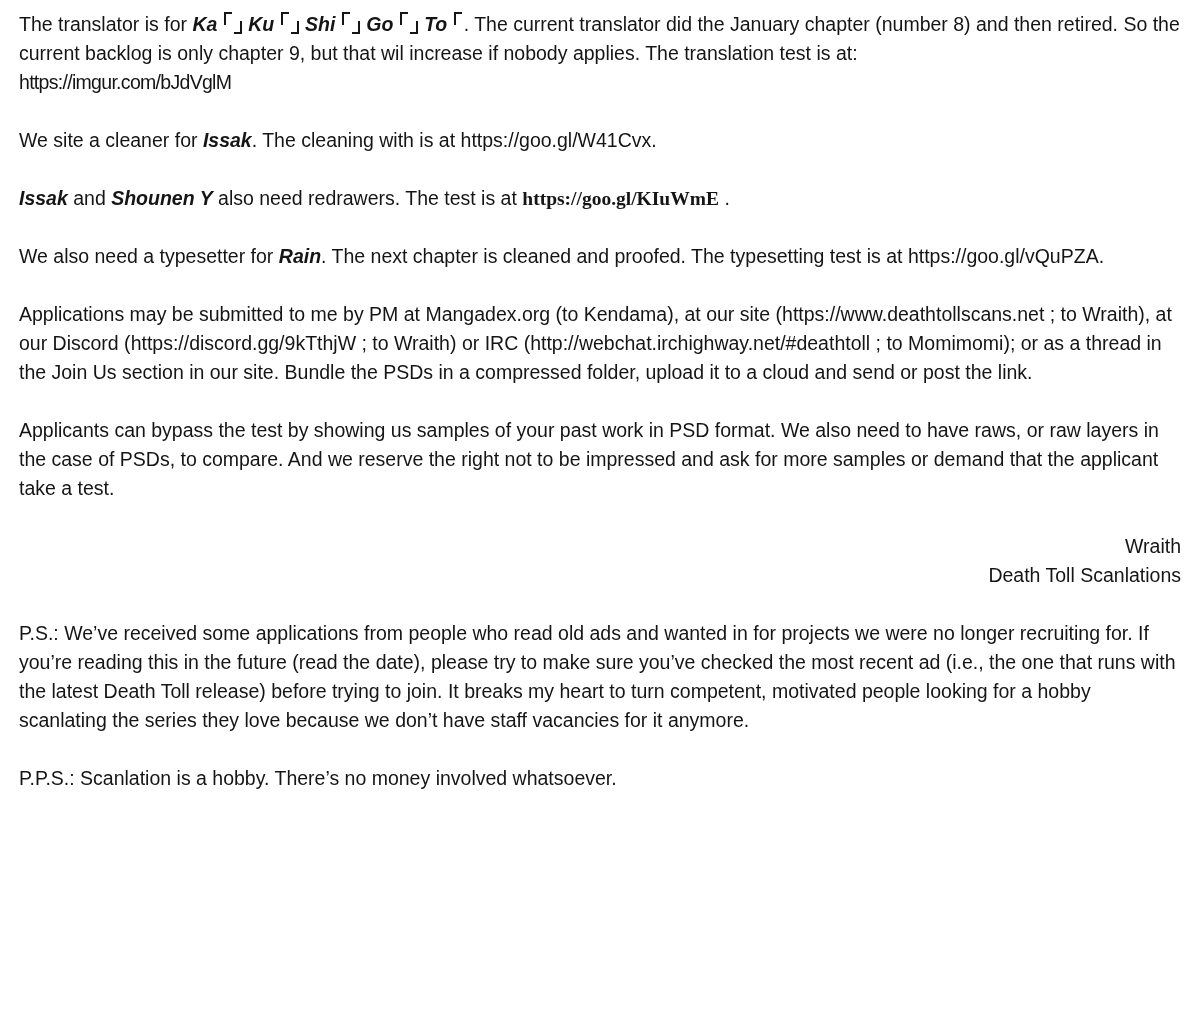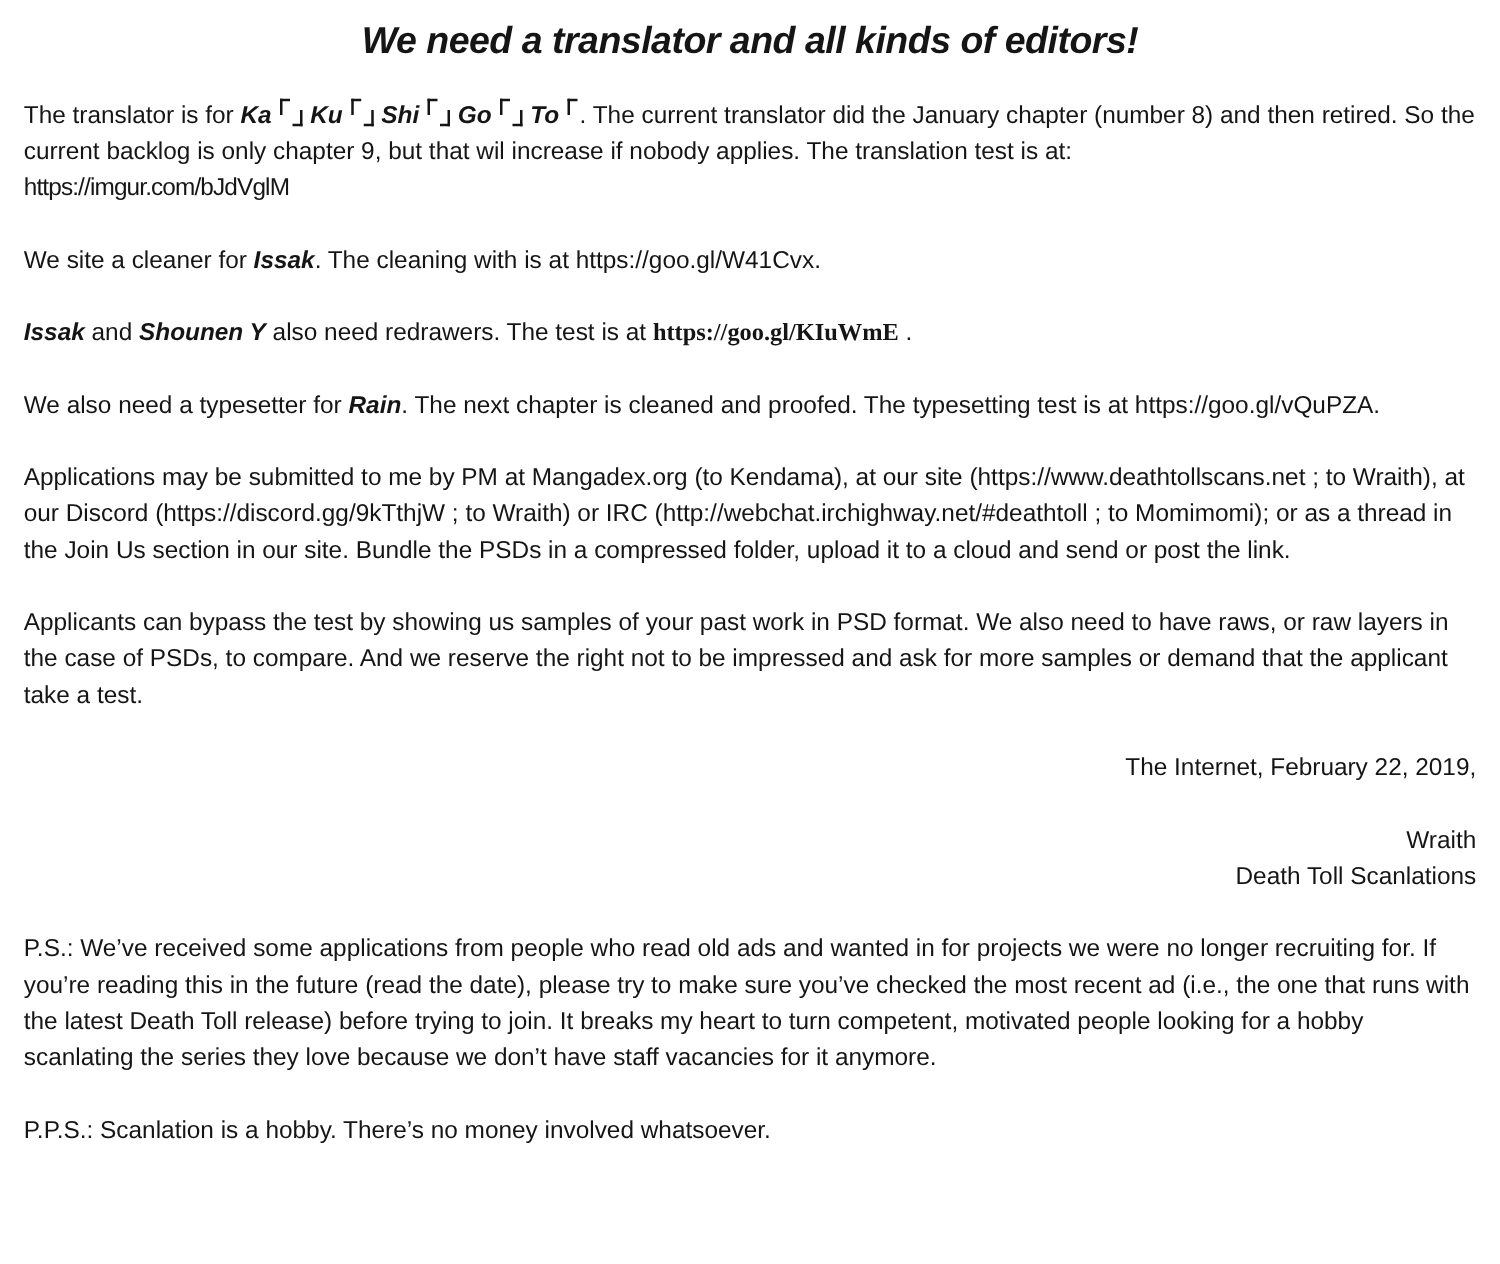--- a/index.html
+++ b/index.html
@@ -53,28 +53,26 @@
     border-bottom: 2.5px solid currentColor;
     border-right: 2.5px solid currentColor;
     vertical-align: -3px;
     margin: 0 1px 0 0;
   }
 </style>
 </head>
 <body>
 
 <div class="doc">
-  <h1 class="doc-title">We need a translator and all kinds of editors!</h1>
   <div>
       <p class="para"><span class="run-regular">The translator is for </span><span class="run-bold-italic">Ka</span><span class="run-regular"> <span class="brkt br-open"></span><span class="brkt br-close"></span> </span><span class="run-bold-italic">Ku</span><span class="run-regular"> <span class="brkt br-open"></span><span class="brkt br-close"></span> </span><span class="run-bold-italic">Shi</span><span class="run-regular"> <span class="brkt br-open"></span><span class="brkt br-close"></span> </span><span class="run-bold-italic">Go</span><span class="run-regular"> <span class="brkt br-open"></span><span class="brkt br-close"></span> </span><span class="run-bold-italic">To</span><span class="run-regular"> <span class="brkt br-open"></span>. The current translator did the January chapter (number 8) and then retired. So the current backlog is only chapter 9, but that wil increase if nobody applies. The translation test is at:
 </span><span class="run-bold-cond">https://imgur.com/bJdVglM</span></p>
       <p class="para"><span class="run-regular">We site a cleaner for </span><span class="run-bold-italic">Issak</span><span class="run-regular">. The cleaning with is at </span><span class="run-regular">https://goo.gl/W41Cvx</span><span class="run-regular">.</span></p>
       <p class="para"><span class="run-bold-italic">Issak</span><span class="run-regular"> and </span><span class="run-bold-italic">Shounen Y</span><span class="run-regular"> also need redrawers. The test is at </span><span class="run-bold-serif">https://goo.gl/KIuWmE</span><span class="run-regular"> .</span></p>
       <p class="para"><span class="run-regular">We also need a typesetter for </span><span class="run-bold-italic">Rain</span><span class="run-regular">. The next chapter is cleaned and proofed. The typesetting test is at </span><span class="run-regular">https://goo.gl/vQuPZA</span><span class="run-regular">.</span></p>
       <p class="para"><span class="run-regular">Applications may be submitted to me by PM at Mangadex.org (to Kendama), at our site (</span><span class="run-regular">https://www.deathtollscans.net</span><span class="run-regular"> ; to Wraith), at our Discord (</span><span class="run-regular">https://discord.gg/9kTthjW</span><span class="run-regular"> ; to Wraith) or IRC (</span><span class="run-regular">http://webchat.irchighway.net/#deathtoll</span><span class="run-regular"> ; to Momimomi); or as a thread in the Join Us section in our site. Bundle the PSDs in a compressed folder, upload it to a cloud and send or post the link.</span></p>
       <p class="para"><span class="run-regular">Applicants can bypass the test by showing us samples of your past work in PSD format. We also need to have raws, or raw layers in the case of PSDs, to compare. And we reserve the right not to be impressed and ask for more samples or demand that the applicant take a test.</span></p>
-      <p class="para align-right"><span class="run-regular">The Internet, February 22, 2019,</span></p>
       <p class="para align-right"><span class="run-regular">Wraith
 Death Toll Scanlations</span></p>
       <p class="para"><span class="run-regular">P.S.: We’ve received some applications from people who read old ads and wanted in for projects we were no longer recruiting for. If you’re reading this in the future (read the date), please try to make sure you’ve checked the most recent ad (i.e., the one that runs with the latest Death Toll release) before trying to join. It breaks my heart to turn competent, motivated people looking for a hobby scanlating the series they love because we don’t have staff vacancies for it anymore.</span></p>
       <p class="para"><span class="run-regular">P.P.S.: Scanlation is a hobby. There’s no money involved whatsoever.</span></p>
     </div>
 </div>
 
 </body></html>

